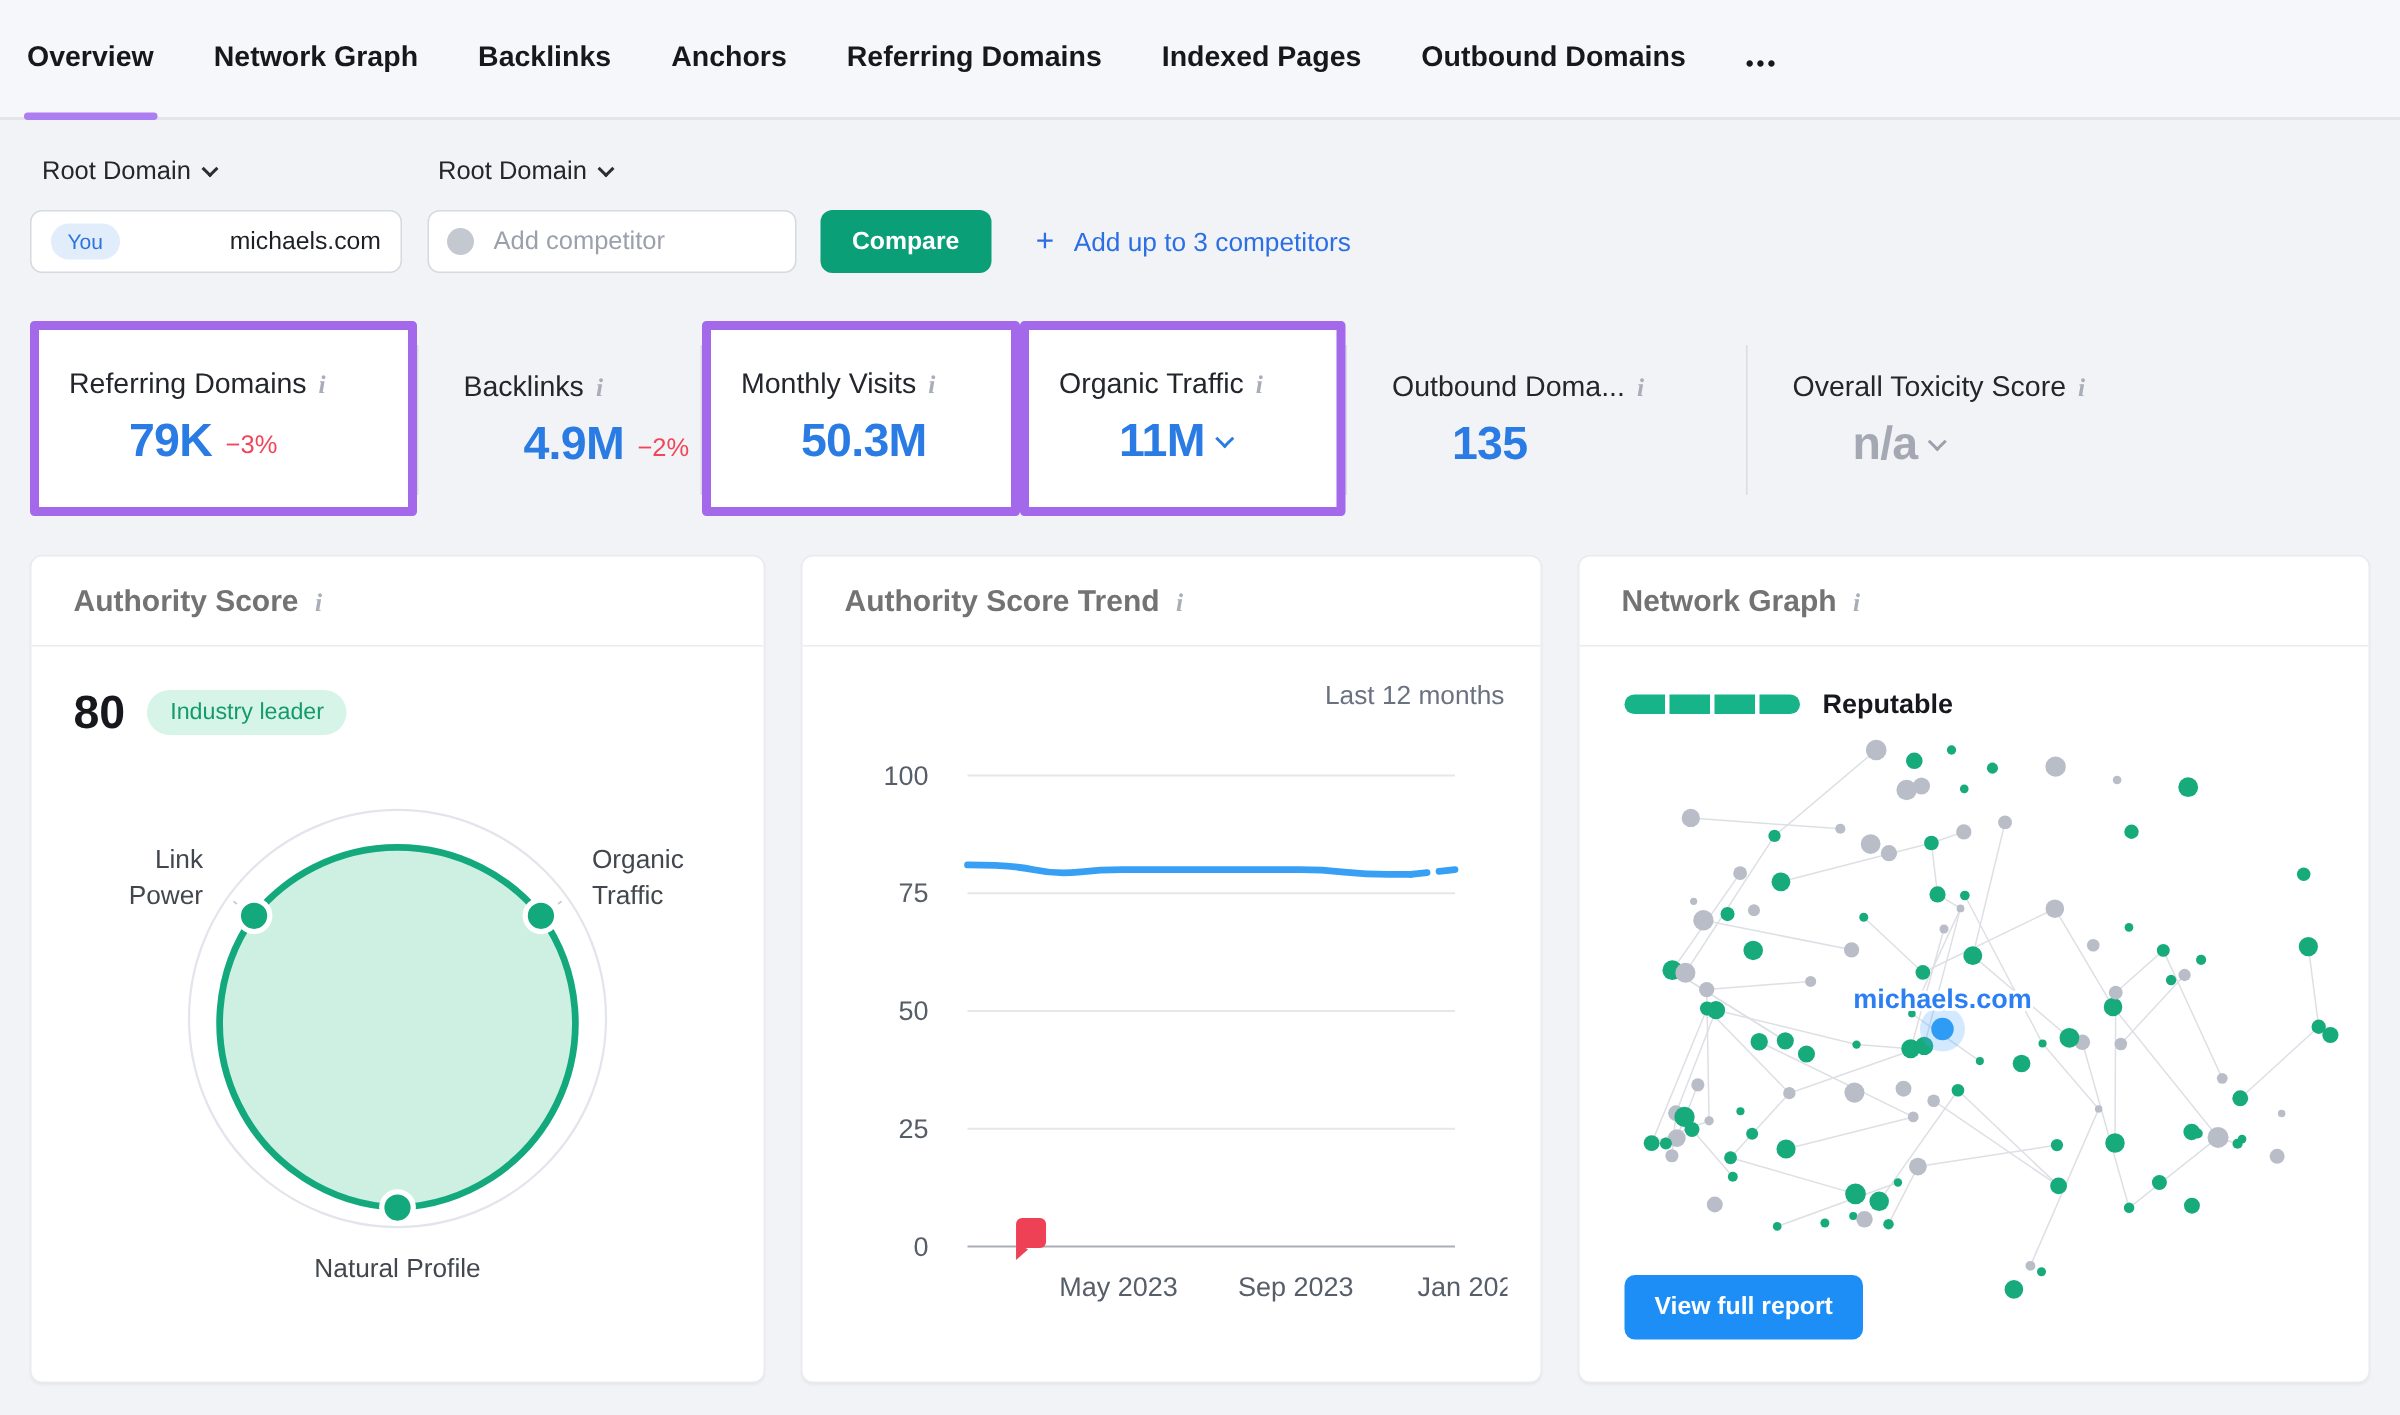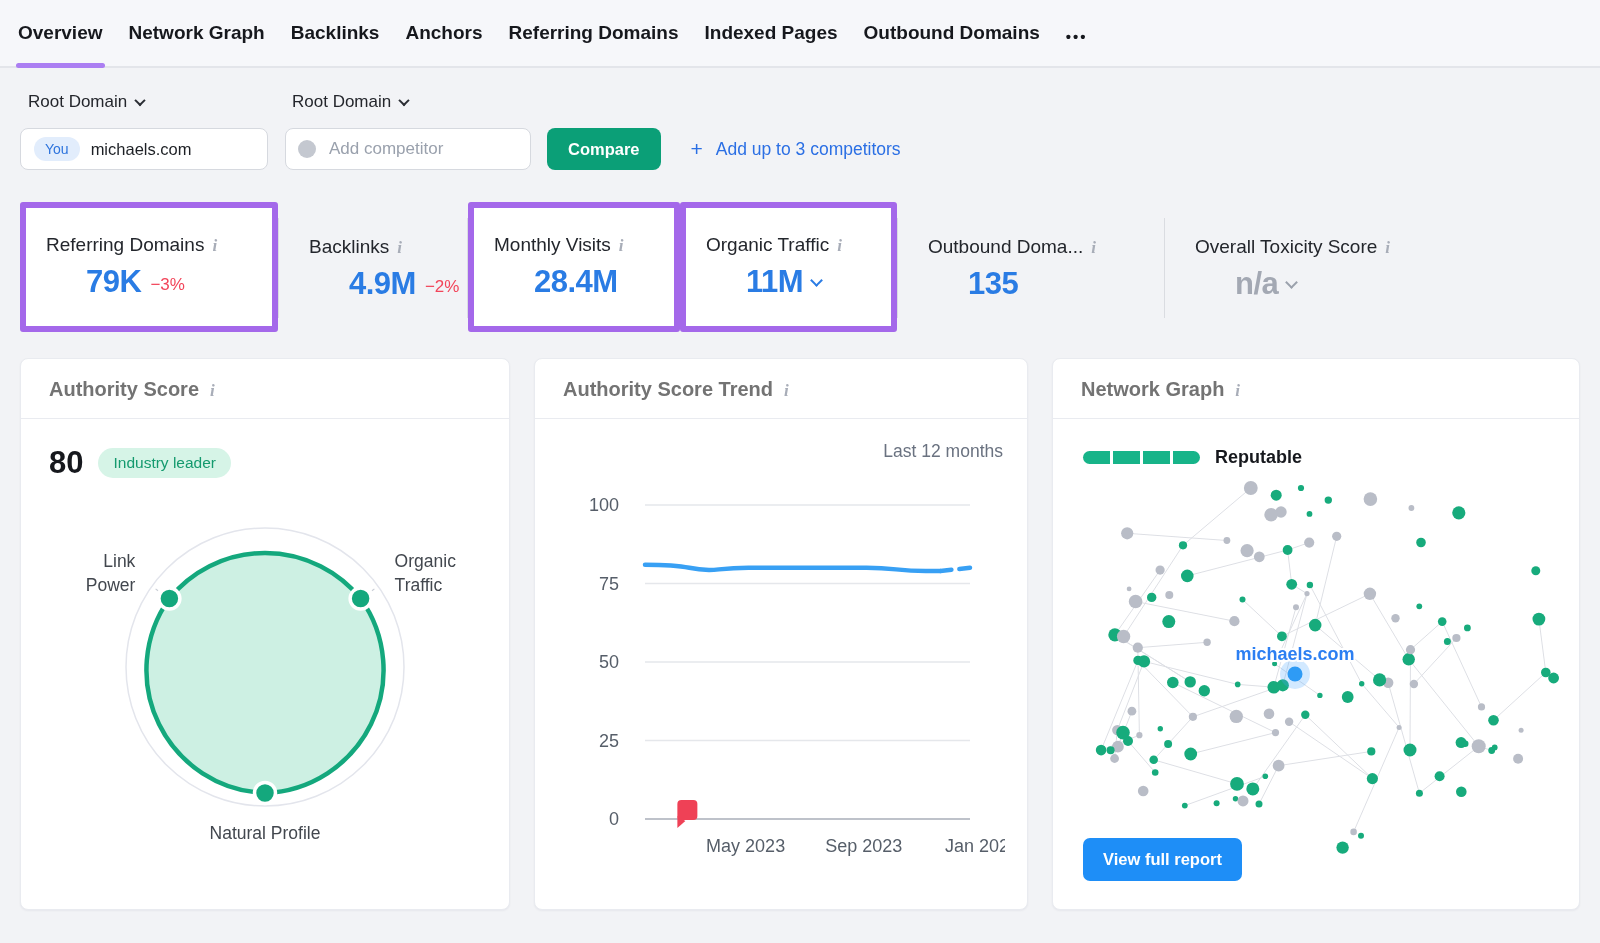--- a/index.html
+++ b/index.html
@@ -3,36 +3,36 @@
 <meta charset="utf-8">
 <style>
   * { box-sizing: border-box; }
   html,body { margin:0; padding:0; }
   body {
     width:1600px; height:943px; overflow:hidden;
     background:#f2f3f6; color:#1d2025;
     font-family:"Liberation Sans", sans-serif;
   }
   
-  .topnav { display:flex; align-items:stretch; gap:26px; padding:0 18px; height:68px;
+  .topnav { display:flex; align-items:stretch; gap:40px; padding:0 18px; height:80px;
             background:#f6f7fa; border-bottom:2px solid #e3e5ea; }
   .tab { font-size:19px; font-weight:600; color:#16181d; display:flex; align-items:center;
          position:relative; cursor:pointer; white-space:nowrap; }
   .tab.active::after { content:""; position:absolute; left:-2px; right:-2px; bottom:-2px;
          height:5px; background:#ab7ef2; border-radius:3px; }
   .tab.more { font-size:15px; letter-spacing:2px; padding-top:6px; }
   
   .filters-labels { display:flex; margin:24px 28px 0; }
   .filter-label { width:264px; display:flex; align-items:center; gap:9px;
                   font-size:17px; font-weight:500; color:#24262c; cursor:pointer; }
   .chev { width:8px; height:8px; border-right:2px solid #2b2e34; border-bottom:2px solid #2b2e34;
           transform:rotate(45deg) translate(-1px,-1px); display:inline-block; }
   .inputs-row { display:flex; align-items:center; margin:16px 20px 0; }
   .domain-input { width:248px; height:42px; background:#fff; border:1px solid #d6d9df;
-        border-radius:8px; display:flex; align-items:center; gap:11px; padding:0 13px; }
+        border-radius:8px; display:flex; align-items:center; gap:11px; padding:0 13px;justify-content:space-between; }
   .you-pill { background:#e2edfc; color:#2e74dd; font-size:14px; padding:4px 11px; border-radius:13px; }
   .domain-text { font-size:16.5px; color:#1d2025; }
   .competitor-input { margin-left:17px; width:246px; height:42px; background:#fff;
         border:1px solid #d6d9df; border-radius:8px; display:flex; align-items:center; gap:11px; padding:0 12px; }
   .gray-dot { width:18px; height:18px; border-radius:50%; background:#c4c8d0; flex:none; }
   .competitor-input input { border:none; outline:none; flex:1; font-size:17px; color:#a21caf;
         font-family:"Liberation Sans",sans-serif; background:transparent; }
   .competitor-input input::placeholder { color:#9aa1ad; }
   .compare-btn { margin-left:16px; height:42px; padding:0 21px; background:#0b9f77; color:#fff;
         font-weight:700; font-size:16.5px; border:none; border-radius:8px; cursor:pointer;
@@ -143,21 +143,21 @@
           <span class="metric-delta">−2%</span>
         </div>
       </div>
       <div class="mdivider"></div>
       <div class="metric boxed" style="width: 212px;">
         <div class="metric-label">
           <span>Monthly Visits</span>
           <span class="info-i">i</span>
         </div>
         <div class="metric-value-row">
-          <span class="metric-value">28.4M</span>
+          <span class="metric-value">50.3M</span>
         </div>
       </div>
       <div class="metric boxed" style="width: 217px; text-align: right;">
         <div class="metric-label">
           <span>Organic Traffic</span>
           <span class="info-i">i</span>
         </div>
         <div class="metric-value-row">
           <span class="metric-value">11M</span>
           <span class="chev2"></span>

